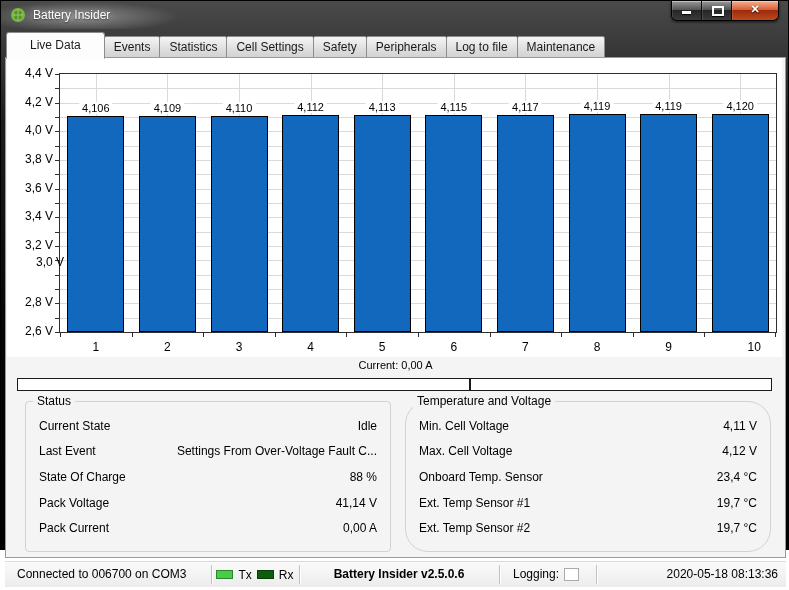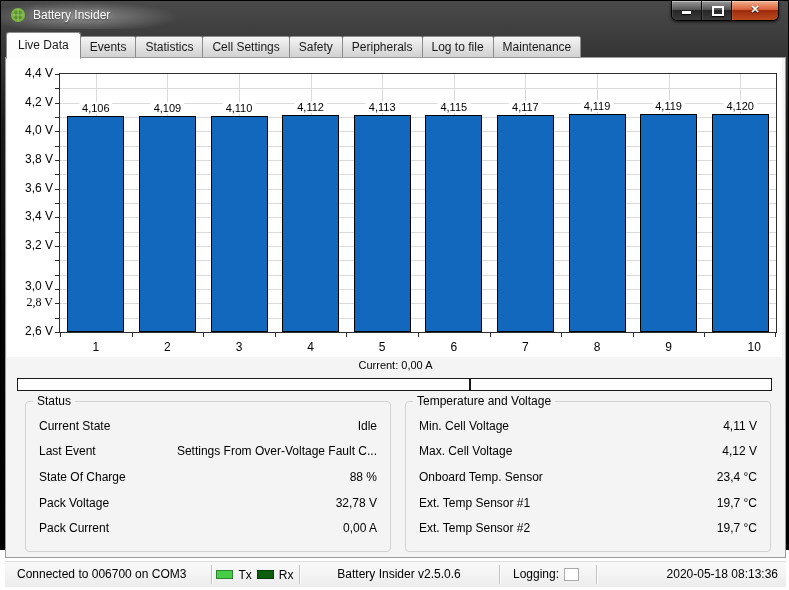--- a/index.html
+++ b/index.html
@@ -29,21 +29,21 @@
   .glyph-max{position:absolute;left:50%;top:5px;width:8px;height:6px;margin-left:-5px;
           border:2px solid #fff;box-shadow:0 1px 1px rgba(0,0,0,.8);}
   .glyph-close{position:absolute;left:0;top:2px;width:100%;text-align:center;color:#fff;
           font-size:11px;font-weight:bold;text-shadow:0 1px 1px rgba(0,0,0,.8);}
   
   .tabstrip{position:absolute;left:5px;top:30px;height:27px;display:flex;align-items:flex-end;}
   .tab{height:20px;line-height:20px;padding:0 9px;font-size:12px;color:#1a1a1a;
           background:linear-gradient(#f5f5f5,#dfdfdf 60%,#d2d2d2);
           border:1px solid #8c8c8c;border-radius:2px 2px 0 0;margin-right:-1px;position:relative;}
   .tab.active{height:25px;line-height:25px;background:#fdfdfd;z-index:3;margin-bottom:-1px;
-          border-bottom:1px solid #fdfdfd;border-radius:3px 3px 0 0;padding:0 11px;}
+          border-bottom:1px solid #fdfdfd;border-radius:3px 3px 0 0;padding:0 23px;}
   
   .tabpage{position:absolute;left:4px;top:56px;width:781px;height:501px;background:#f4f4f4;
           border:1px solid #9a9a9a;box-sizing:border-box;z-index:2;}
   
   .chart{position:absolute;left:1px;top:0;width:775px;height:299px;background:#fff;}
   .plot{position:absolute;left:52px;top:15px;width:716px;height:258px;border:1px solid #2e2e2e;background:#fff;}
   .hgrid{position:absolute;left:0;width:100%;height:1px;background:#dadada;}
   .vgrid{position:absolute;top:0;height:100%;width:1px;background:#dadada;}
   .ytick{position:absolute;left:-5px;width:4px;height:1px;background:#2e2e2e;}
   .xtick{position:absolute;bottom:-5px;width:1px;height:4px;background:#2e2e2e;}
@@ -207,22 +207,22 @@
           <div class="xlabel" style="left: 680.2px; top: 266px; margin-left: 14px;">10</div>
         </div>
       <div id="yaxis">
           <div class="ylabel" style="top: 9px;">4,4 V</div>
           <div class="ylabel" style="top: 37.6667px;">4,2 V</div>
           <div class="ylabel" style="top: 66.3333px;">4,0 V</div>
           <div class="ylabel" style="top: 95px;">3,8 V</div>
           <div class="ylabel" style="top: 123.667px;">3,6 V</div>
           <div class="ylabel" style="top: 152.333px;">3,4 V</div>
           <div class="ylabel" style="top: 181px;">3,2 V</div>
-          <div class="ylabel" style="top: 222px;">3,0 V</div>
-          <div class="ylabel" style="top: 238.333px; font-family: Liberation Serif, serif;">2,8 V</div>
+          <div class="ylabel" style="top: 198px; padding-left: 11px;">3,0 V</div>
+          <div class="ylabel" style="top: 238.333px;">2,8 V</div>
           <div class="ylabel" style="top: 267px;">2,6 V</div>
         </div>
     </div>
 
     <div class="current-label">Current: 0,00 A</div>
     <div class="gauge">
       <div class="gauge-marker" style="left: calc(60% - 1px);"></div>
     </div>
 
     <div class="groupbox" style="left:19px;">
@@ -235,29 +235,29 @@
           <div class="gb-row">
             <span class="l">Last Event</span>
             <span class="v">Settings From Over-Voltage Fault C...</span>
           </div>
           <div class="gb-row">
             <span class="l">State Of Charge</span>
             <span class="v">88 %</span>
           </div>
           <div class="gb-row">
             <span class="l">Pack Voltage</span>
-            <span class="v">32,78 V</span>
+            <span class="v">41,14 V</span>
           </div>
           <div class="gb-row">
             <span class="l">Pack Current</span>
             <span class="v">0,00 A</span>
           </div>
         </div>
     </div>
-    <div class="groupbox" style="left:399px;">
+    <div class="groupbox" style="left:399px;border-radius:23px;">
       <span class="gb-title">Temperature and Voltage</span>
       <div class="gb-rows">
           <div class="gb-row">
             <span class="l">Min. Cell Voltage</span>
             <span class="v">4,11 V</span>
           </div>
           <div class="gb-row">
             <span class="l">Max. Cell Voltage</span>
             <span class="v">4,12 V</span>
           </div>
@@ -280,21 +280,21 @@
   <div class="statusbar">
     <span class="sb-text" style="left:12px;">Connected to 006700 on COM3</span>
     <span class="sb-sep" style="left:206px;"></span>
     <div class="txrx">
       <span class="swatch" id="txSwatch" style="background: rgb(71, 204, 71);"></span>
       <span>Tx</span>
       <span class="swatch" id="rxSwatch" style="background: rgb(11, 94, 11);"></span>
       <span>Rx</span>
     </div>
     <span class="sb-sep" style="left:294px;"></span>
-    <span class="sb-text" style="left:294px;width:200px;text-align:center;">Battery Insider v2.5.0.6</span>
+    <span class="sb-text" style="left:294px;width:200px;text-align:center;font-weight:bold;">Battery Insider v2.5.0.6</span>
     <span class="sb-sep" style="left:494px;"></span>
     <span class="sb-text" style="left:508px;">Logging:</span>
     <span class="sb-checkbox"></span>
     <span class="sb-sep" style="left:591px;"></span>
     <span class="sb-text" style="right:8px;">2020-05-18 08:13:36</span>
   </div>
 
 </div>
 
 </body></html>

